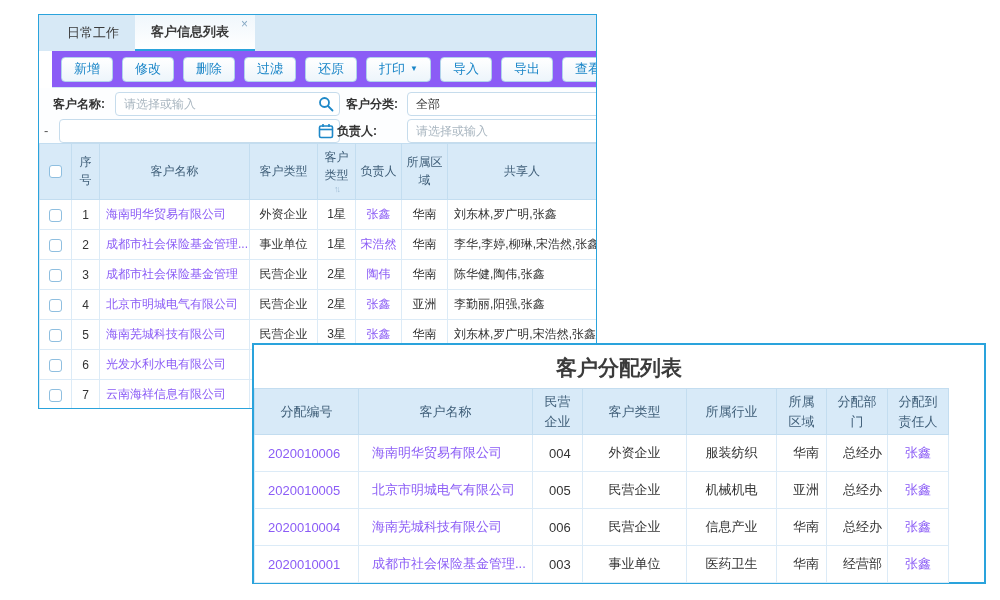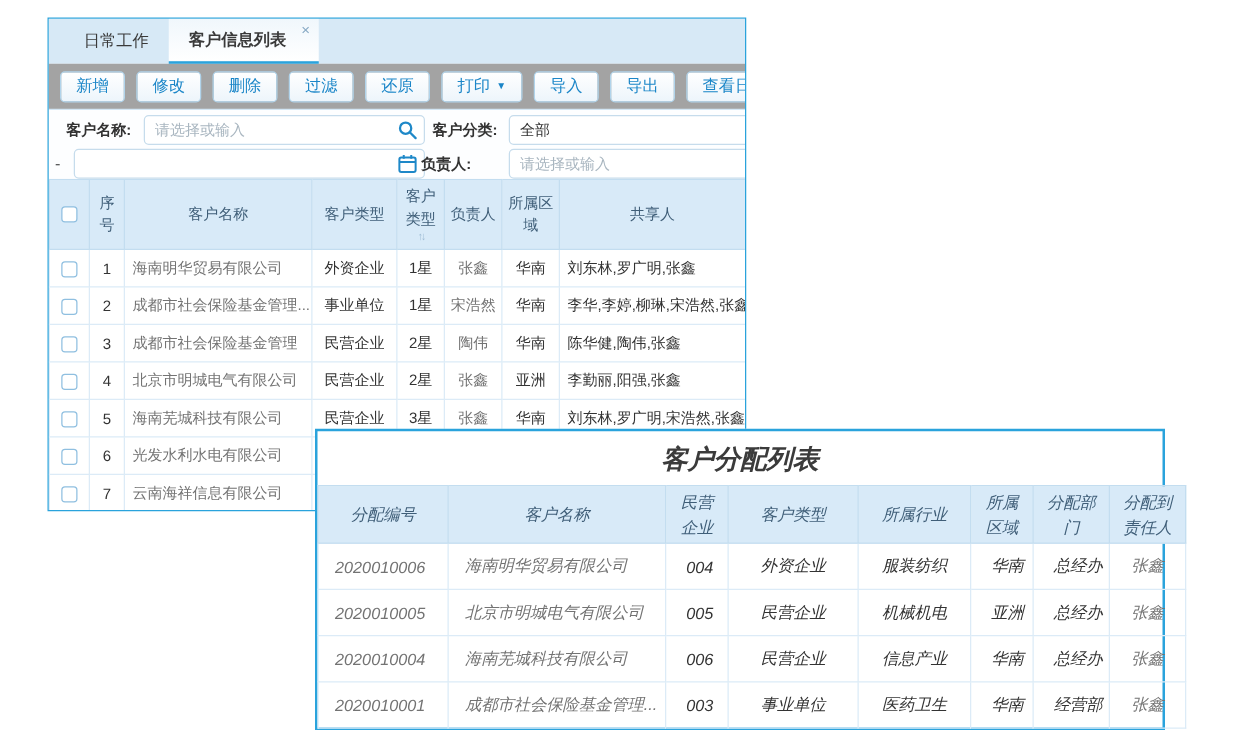--- a/index.html
+++ b/index.html
@@ -9,22 +9,22 @@
   
   #panel1 { position:absolute; left:38px; top:14px; width:559px; height:395px;
             border:1px solid #2aa3dc; background:#fff; overflow:hidden; }
 
   .tabbar { height:36px; background:#d7e9f6; display:flex; align-items:stretch; padding-left:12px;text-align:right; }
   .tab { display:flex; align-items:center; padding:0 16px; font-size:13px; color:#3a3a3a; position:relative; cursor:pointer; }
   .tab.active { background:linear-gradient(180deg,#f0f7fc,#ffffff); font-weight:bold;
                 border-bottom:2px solid #2aa3dc; padding-right:26px; }
   .tab .close { position:absolute; top:3px; right:7px; font-size:12px; font-weight:normal; color:#87a9c4; line-height:1; }
 
-  .toolbar { height:37px; background:#a3a3a3; display:flex; align-items:center; gap:9px;
-             padding:0 9px; border-bottom:1px solid #d3e6f4; }
+  .toolbar { height:37px; background:#8b5cf6; display:flex; align-items:center; gap:9px;
+             padding:0 9px; border-bottom:1px solid #d3e6f4;margin-left:13px; }
   .tbtn { height:25px; padding:0 12px; font-size:13px; color:#1b86c8; font-family:inherit;
           background:linear-gradient(180deg,#ffffff,#edf5fb); border:1px solid #b1d4eb;
           border-radius:4px; display:inline-flex; align-items:center; gap:5px; cursor:pointer; white-space:nowrap; }
   .tbtn .caret { font-size:8px; line-height:1; }
 
   .search { position:relative; height:55px; background:#fdfeff; }
   .lb { position:absolute; font-size:12px; font-weight:bold; color:#333; line-height:24px; text-align:left; }
   .l1 { left:14px; top:4px;  width:58px; }
   .l2 { left:307px; top:4px;  width:64px; }
   .l3 { left:298px; top:31px; width:64px; }
@@ -41,28 +41,28 @@
   .ficon { position:absolute; right:6px; top:4px; width:16px; height:16px; }
 
   table.grid { border-collapse:collapse; table-layout:fixed; }
   #p1-grid { width:557px; }
   #p1-grid th { height:56px; background:#d8eaf8; border:1px solid #c3ddf0; font-size:12px;
                 font-weight:normal; color:#3f5e78; text-align:center; line-height:1.45;
                 padding:2px; word-break:break-all; }
   #p1-grid td { height:30px; border:1px solid #dcebf7; font-size:12px; color:#333;
                 padding:0 6px; overflow:hidden; white-space:nowrap; }
   .c-center { text-align:center; padding:0 2px !important; }
-  .link { color:#737373; cursor:pointer;margin-top:40px; }
+  .link { color:#8b5cf6; cursor:pointer;margin-top:40px; }
   .cb { display:inline-block; width:13px; height:13px; border:1px solid #8fbfe0;
         border-radius:3px; background:#fff; vertical-align:middle; cursor:pointer; }
   .sort { font-size:9px; color:#9fbdd5; letter-spacing:-2px; line-height:1; margin-top:1px; }
 
   
-  #panel2 { position:absolute; left:252px; top:343px; width:680px; height:241px;
-            border:2px solid #2aa3dc; background:#fff; z-index:5;font-style:italic; }
+  #panel2 { position:absolute; left:252px; top:343px; width:734px; height:241px;
+            border:2px solid #2aa3dc; background:#fff; z-index:5; }
   .p2-title { height:43px; line-height:46px; text-align:center; font-size:21px;
               font-weight:bold; color:#3b3b3b; }
   #p2-grid { width:694px; }
   #p2-grid th { height:46px; background:#d8eaf8; border:1px solid #c3ddf0; font-size:13px;
                 font-weight:normal; color:#3f5e78; text-align:center; line-height:1.5;
                 padding:2px 6px; word-break:break-all; }
   #p2-grid td { height:37px; border:1px solid #dcebf7; font-size:13px; color:#333;
                 text-align:center; padding:0 16px; overflow:hidden; white-space:nowrap; }
   #p2-grid td.al { text-align:left; padding-left:13px; }
 </style>

